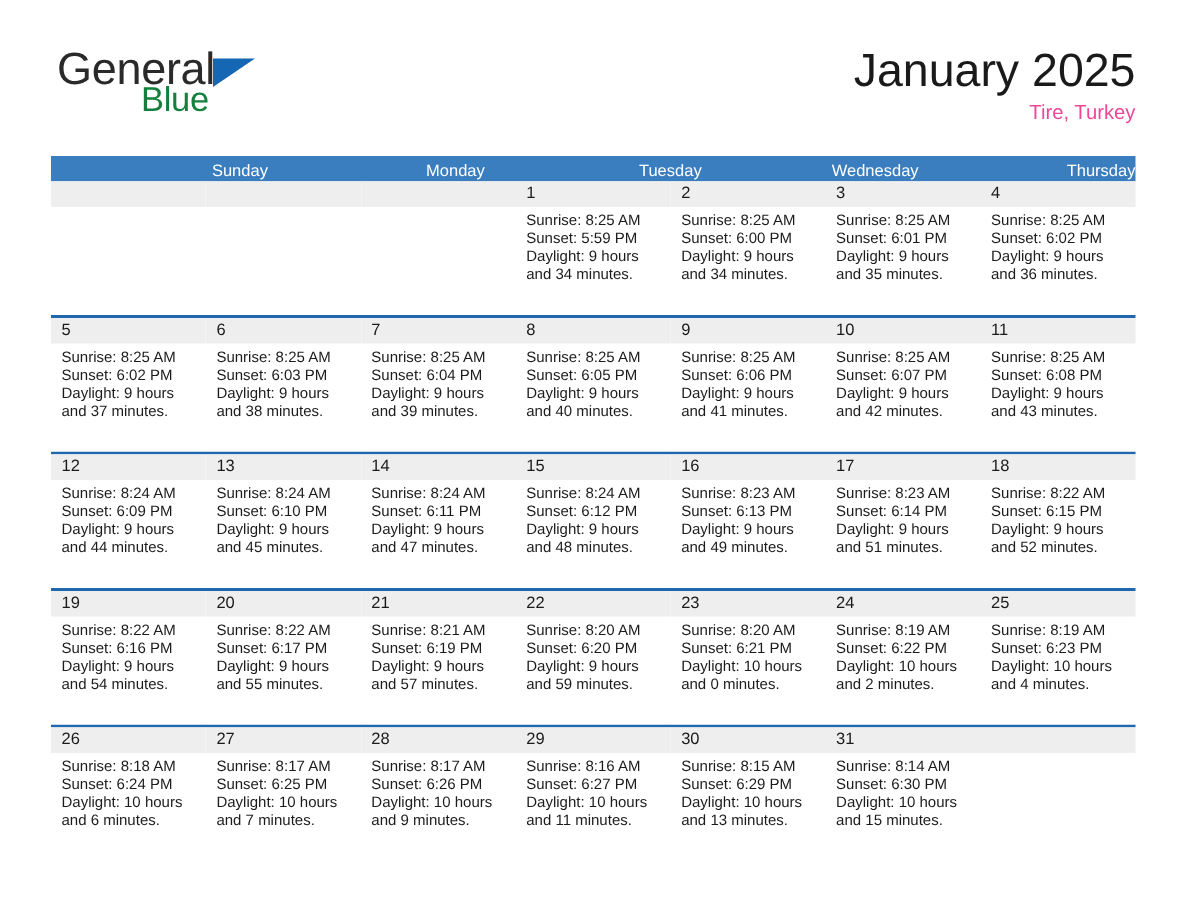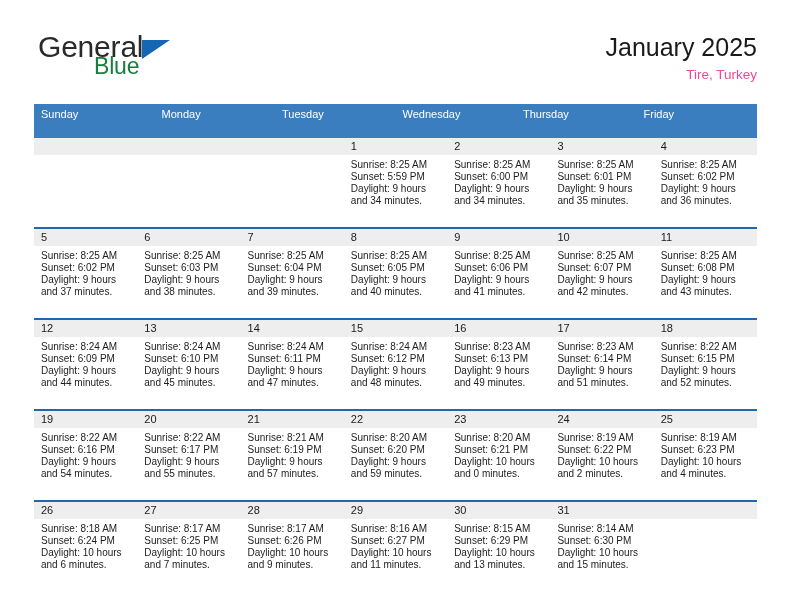--- a/index.html
+++ b/index.html
@@ -64,21 +64,21 @@
     line-height: 25px;
   }
 
   .title-block {
     position: absolute;
     right: 0;
     top: 0;
     text-align: right;
   }
   .cal-title {
-    font-size: 25px;
+    font-size: 31px;
     line-height: 34px;
     color: #1a1a1a;
     font-weight: normal;
     white-space: nowrap;
   }
   .cal-subtitle {
     font-size: 13.5px;
     line-height: 22px;
     color: #ec4899;
     white-space: nowrap;
@@ -87,21 +87,22 @@
   
   .calendar {
     position: absolute;
     left: 34px;
     top: 104px;
     width: 723px;
   }
   .dow-row {
     display: flex;
     background: #3a7ebf;
-    height: 34px;
+    height: 17px;
+    text-align: right;
   }
   .dow {
     flex: 1 1 0;
     font-size: 11px;
     line-height: 21px;
     color: #ffffff;
     padding-left: 7px;
     box-sizing: border-box;
     white-space: nowrap;
   }
@@ -162,21 +163,20 @@
 
   </div>
 
   <div class="calendar">
     <div class="dow-row">
         <div class="dow">Sunday</div>
         <div class="dow">Monday</div>
         <div class="dow">Tuesday</div>
         <div class="dow">Wednesday</div>
         <div class="dow">Thursday</div>
-        <div class="dow">Friday</div>
       </div>
     <div class="weeks">
         <div class="week first">
           <div class="cell empty">
             <div class="daynum-band"></div>
           </div>
           <div class="cell empty">
             <div class="daynum-band"></div>
           </div>
           <div class="cell empty">

